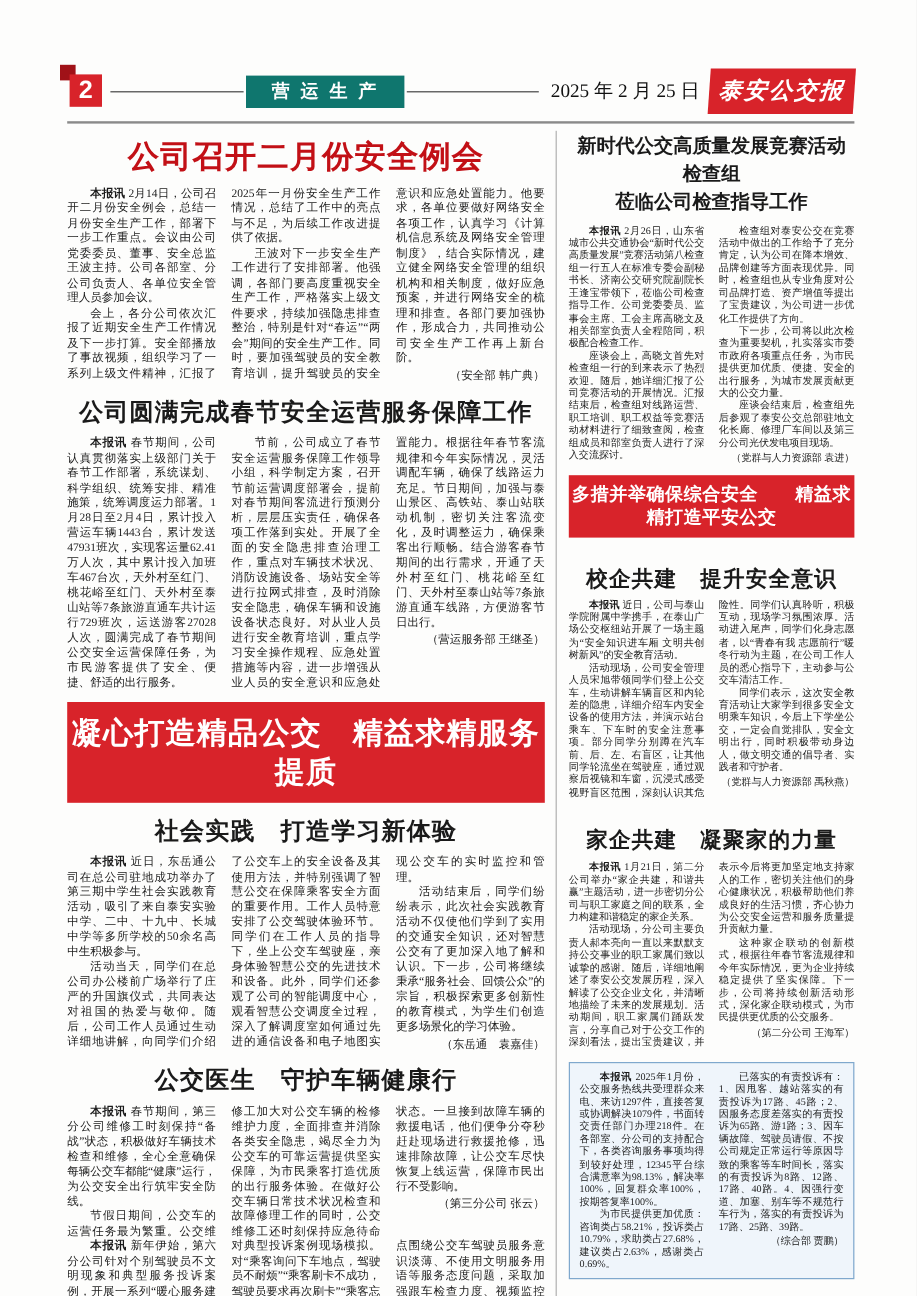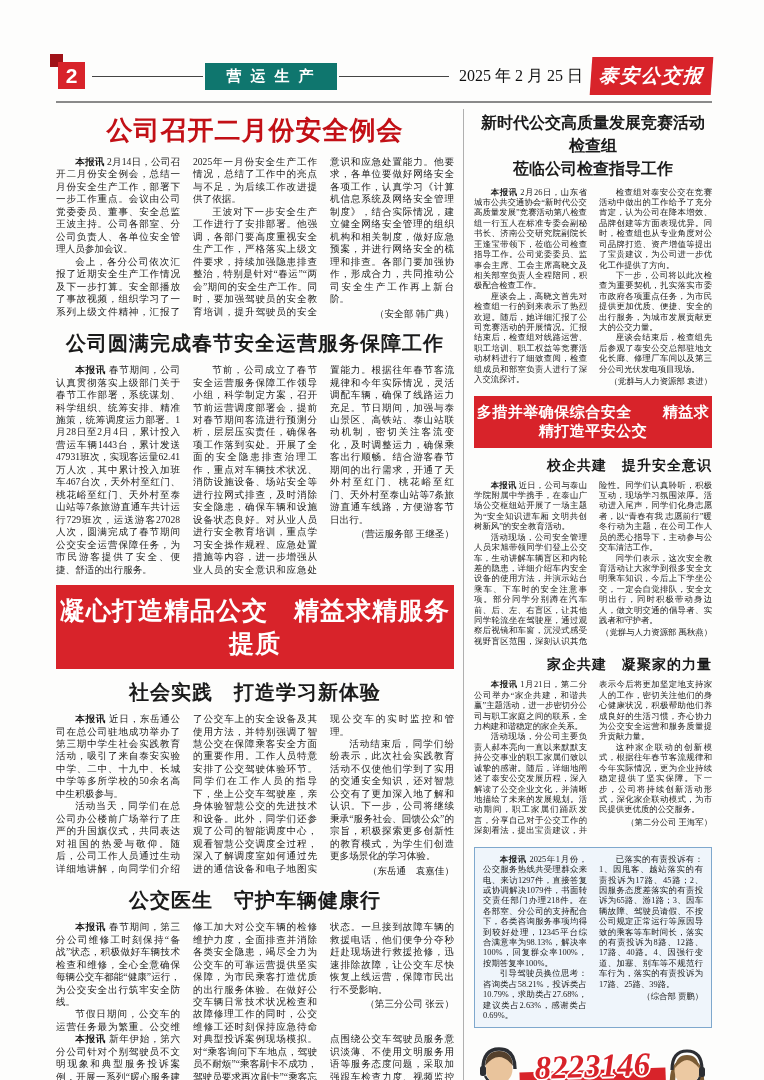--- a/index.html
+++ b/index.html
@@ -24,21 +24,21 @@
   
   .main{display:flex;margin-top:6px;}
   .col-left{width:398px;flex:0 0 auto;}
   .col-right{flex:1 1 auto;border-left:1px solid #b0b0b0;padding-left:10px;margin-left:9px;}
 
   
   h1,h2,h3{margin:0;font-weight:bold;text-align:center;}
   .t-big-red{color:#c21016;font-size:26px;letter-spacing:1px;margin:4px 0 8px;}
   .t-mid{font-size:20px;letter-spacing:1px;margin:10px 0 7px;}
   .t-right-top{font-size:16px;line-height:1.45;white-space:pre-line;margin:2px 0 7px;}
-  .t-right{font-size:14px;letter-spacing:1px;margin:9px 0 6px;text-align:right;}
+  .t-right{font-size:18px;letter-spacing:1px;margin:22px 0 6px;}
 
   .body{text-align:justify;}
   .c3{column-count:3;column-gap:13px;font-size:9.6px;line-height:1.3;}
   .c2{column-count:2;column-gap:12px;font-size:8.4px;line-height:1.24;}
   .paras p{margin:0;text-indent:2em;}
   .byline{margin:2px 0 0;text-align:right;text-indent:0;}
   .c3 .byline{font-size:9.6px;}
   .c2 .byline{font-size:8.4px;}
 
   
@@ -184,21 +184,21 @@
                 <p>这种家企联动的创新模式，根据往年春节客流规律和今年实际情况，更为企业持续稳定提供了坚实保障。下一步，公司将持续创新活动形式，深化家企联动模式，为市民提供更优质的公交服务。</p>
               </div>
             <p class="byline">（第二分公司 王海军）</p>
           </div>
         </article>
 
         <article class="hotline-box">
           <div class="body c2">
             <div class="paras">
                 <p><b>本报讯</b> 2025年1月份，公交服务热线共受理群众来电、来访1297件，直接答复或协调解决1079件，书面转交责任部门办理218件。在各部室、分公司的支持配合下，各类咨询服务事项均得到较好处理，12345平台综合满意率为98.13%，解决率100%，回复群众率100%，按期答复率100%。</p>
-                <p>引导驾驶员换位思考：咨询类占58.21%，投诉类占10.79%，求助类占27.68%，建议类占2.63%，感谢类占0.69%。</p>
+                <p>为市民提供更加优质：咨询类占58.21%，投诉类占10.79%，求助类占27.68%，建议类占2.63%，感谢类占0.69%。</p>
                 <p>已落实的有责投诉有：1、因甩客、越站落实的有责投诉为17路、45路；2、因服务态度差落实的有责投诉为65路、游1路；3、因车辆故障、驾驶员请假、不按公司规定正常运行等原因导致的乘客等车时间长，落实的有责投诉为8路、12路、17路、40路。4、因强行变道、加塞、别车等不规范行车行为，落实的有责投诉为17路、25路、39路。</p>
               </div>
             <p class="byline">（综合部 贾鹏）</p>
           </div>
         </article>
 
         <div class="hotline-graphic">
           <svg class="operator left" viewBox="0 0 62 76">
             <path d="M4 76 Q8 50 31 48 Q54 50 58 76 Z" fill="#26282c"></path>
             <path d="M24 50 L31 62 L38 50 Z" fill="#f2f2f2"></path>

